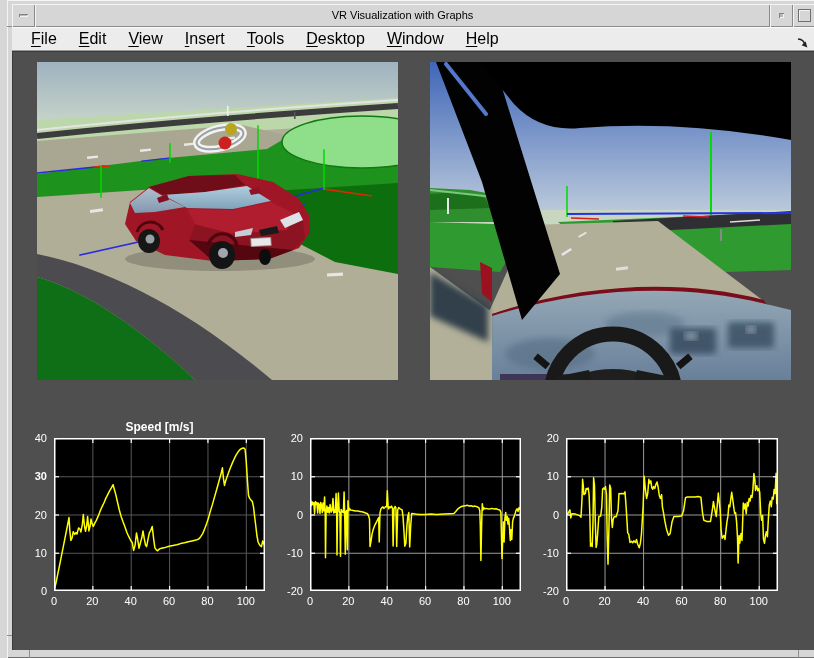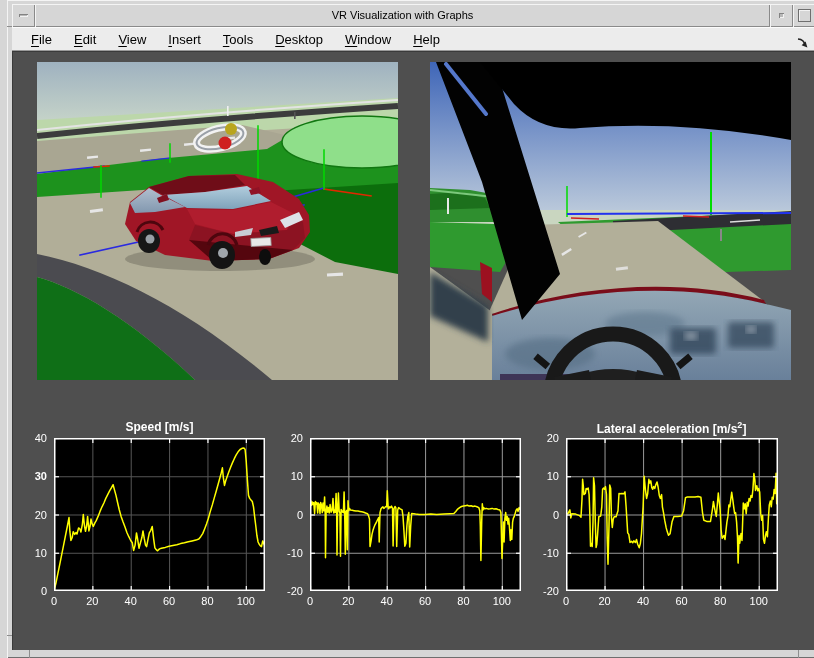--- a/index.html
+++ b/index.html
@@ -17,21 +17,21 @@
   .glyph-dash{position:absolute;left:7px;top:10px;width:9px;height:3px;background:#b8b8b8;
     box-shadow:inset 1px 1px 0 #838383, inset -1px -1px 0 #f2f2f2;}
   .glyph-dot{position:absolute;left:9px;top:9px;width:5px;height:5px;background:#b8b8b8;
     box-shadow:inset 1px 1px 0 #838383, inset -1px -1px 0 #f2f2f2;}
   .glyph-square{position:absolute;left:5px;top:5px;width:11px;height:11px;background:#d6d6d6;
     border:1px solid #6f6f6f;box-shadow:inset 1px 1px 0 #f2f2f2;}
   
   .menubar{position:absolute;left:5px;top:27px;right:5px;height:24px;background:#ececec;
     box-shadow:inset 0 1px 0 #fbfbfb, inset 0 -1px 0 #9a9a9a;display:flex;align-items:center;}
   .menubar ul{list-style:none;margin:0;padding:0 0 0 8px;display:flex;flex:1;}
-  .menubar li{font-size:13px;color:#000;padding:3px 11px;cursor:default;}
+  .menubar li{font-size:16px;color:#000;padding:3px 11px;cursor:default;}
   .menubar li u{text-decoration:underline;text-underline-offset:2px;}
   .dock-arrow{margin-right:7px;margin-top:6px;flex:0 0 auto;}
   
   .client{position:absolute;left:5px;top:51px;right:5px;bottom:8px;background:#4f4f4f;
     box-shadow:inset 1px 1px 0 #3a3a3a;}
   .vr{position:absolute;top:11px;width:361px;height:318px;overflow:hidden;}
   .vr svg{display:block;}
   .vr.left{left:25px;}
   .vr.right{left:418px;}
   
@@ -342,21 +342,20 @@
         <div class="tick-x" style="left: 137.091px; top: 175px;">60</div>
         <div class="tick-x" style="left: 175.455px; top: 175px;">80</div>
         <div class="tick-x" style="left: 213.818px; top: 175px;">100</div>
         <div class="tick-y" style="left: 0px; top: 165px;">-20</div>
         <div class="tick-y" style="left: 0px; top: 126.75px;">-10</div>
         <div class="tick-y" style="left: 0px; top: 88.5px;">0</div>
         <div class="tick-y" style="left: 0px; top: 50.25px;">10</div>
         <div class="tick-y" style="left: 0px; top: 12px;">20</div>
       </div>
     <div class="chart" id="chart2" style="left:519px;top:369px">
-      <div class="chart-title">Lateral acceleration [m/s<sup>2</sup>]</div>
       <svg class="plot" width="212" height="153">
           <rect x="0" y="0" width="212" height="153" fill="#000"></rect>
           <line x1="0.5" y1="0" x2="0.5" y2="153" stroke="#9a9a9a" stroke-width="1"></line>
           <line x1="39.04545454545455" y1="0" x2="39.04545454545455" y2="153" stroke="#9a9a9a" stroke-width="1"></line>
           <line x1="77.5909090909091" y1="0" x2="77.5909090909091" y2="153" stroke="#9a9a9a" stroke-width="1"></line>
           <line x1="116.13636363636363" y1="0" x2="116.13636363636363" y2="153" stroke="#9a9a9a" stroke-width="1"></line>
           <line x1="154.6818181818182" y1="0" x2="154.6818181818182" y2="153" stroke="#9a9a9a" stroke-width="1"></line>
           <line x1="193.22727272727272" y1="0" x2="193.22727272727272" y2="153" stroke="#9a9a9a" stroke-width="1"></line>
           <line x1="0" y1="153.5" x2="212" y2="153.5" stroke="#9a9a9a" stroke-width="1"></line>
           <line x1="0" y1="115.25" x2="212" y2="115.25" stroke="#9a9a9a" stroke-width="1"></line>

